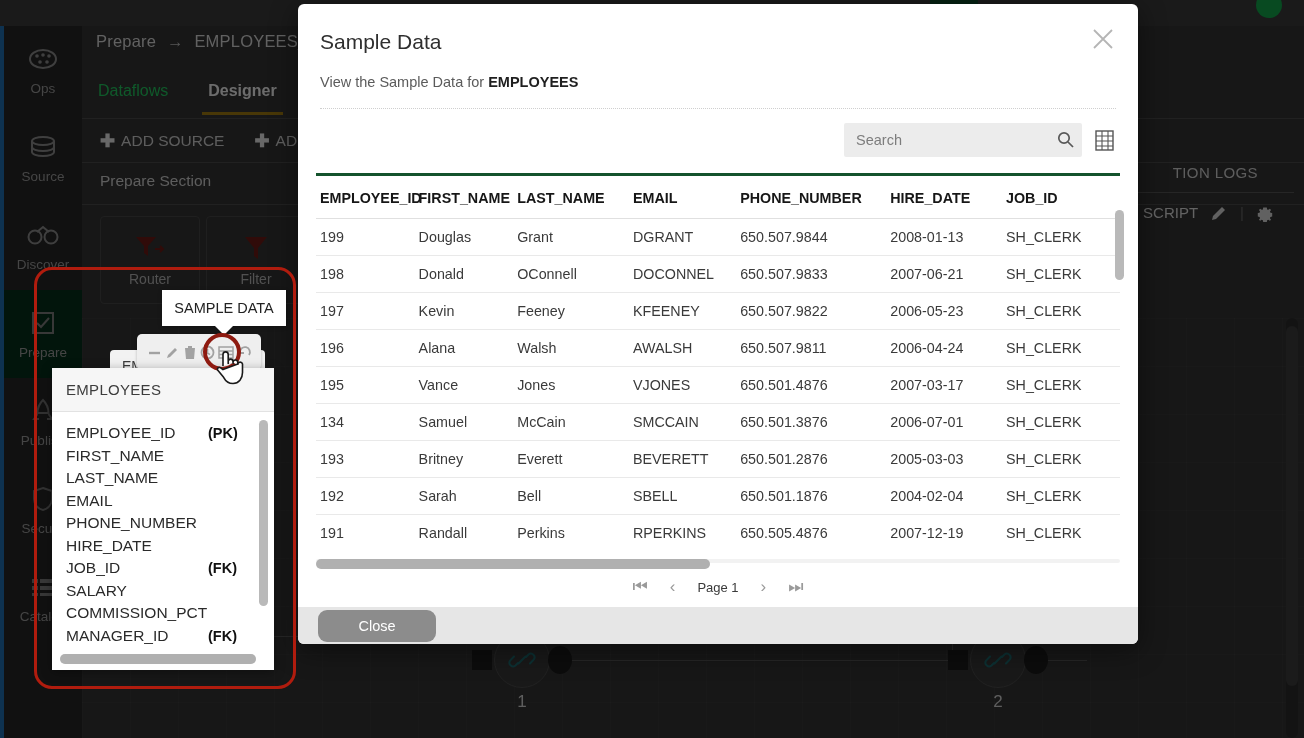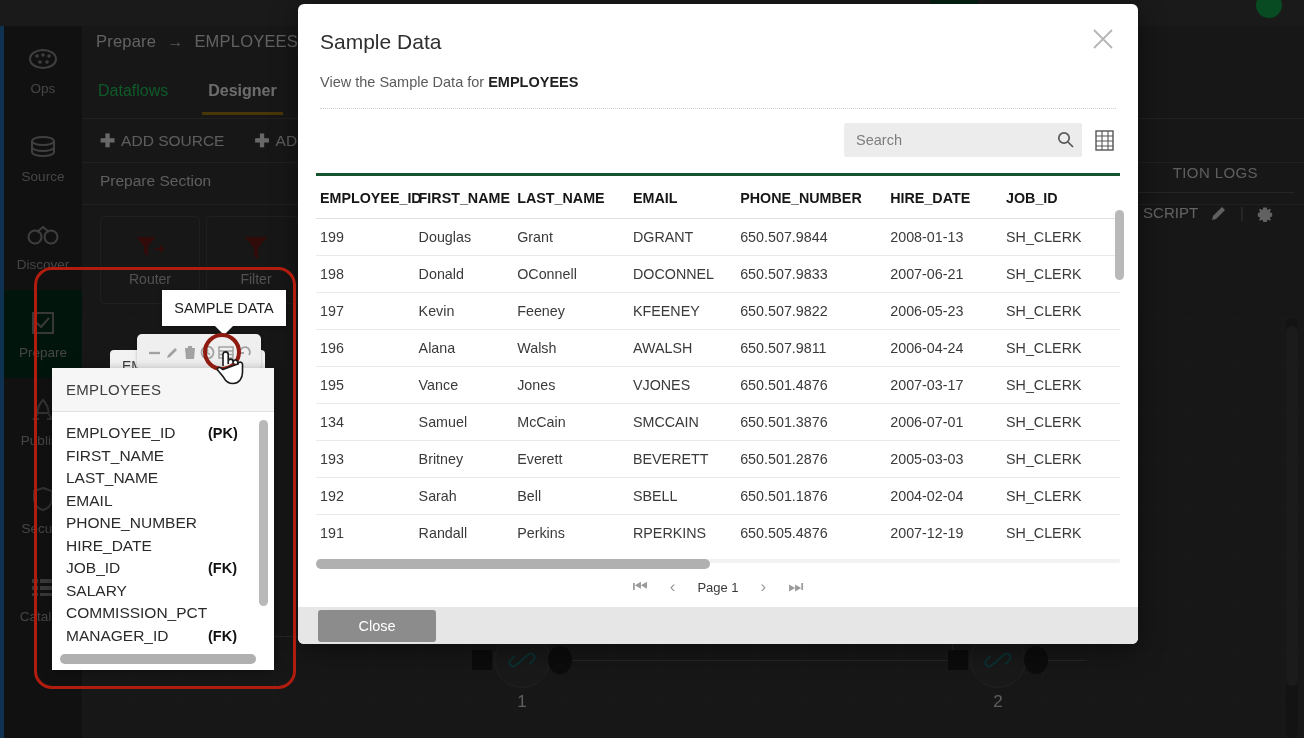--- a/index.html
+++ b/index.html
@@ -102,21 +102,21 @@
   .tbl-vscroll { position:absolute; right:-4px; top:34px; width:9px; height:262px; }
   .tbl-vscroll i { position:absolute; left:0; top:0; width:9px; height:70px; background:#b9b9b9; border-radius:5px; display:block; }
   .tbl-hscroll { margin:4px 18px 0 18px; height:10px; background:#f2f2f2; border-radius:5px; position:relative; }
   .tbl-hscroll i { position:absolute; left:0; top:0; height:10px; width:49%; background:#b0b0b0; border-radius:5px; display:block; }
 
   .pager { display:flex; align-items:center; justify-content:center; gap:22px; padding:14px 0 10px 0; color:#9a9a9a; font-size:16px; }
   .pager .pg { color:#3a3a3a; font-size:13px; }
   .pager span { font-size:17px; }
 
   .dlg-foot { margin-top:auto; background:#e6e6e6; height:86px; display:flex; align-items:center; padding-left:20px; }
-  .btn-close { width:118px; height:32px; background:#8c8c8c; color:#fff; border:0; border-radius:3px; font-size:14.5px; font-family:"Liberation Sans", sans-serif; }
+  .btn-close { width:118px; height:32px; background:#8c8c8c; color:#fff; border:0; border-radius:9px; font-size:14.5px; font-family:"Liberation Sans", sans-serif; }
 
   
   .redbox { position:absolute; left:34px; top:267px; width:262px; height:422px; border:3px solid #b01c0e; border-radius:18px; z-index:70; }
   .redcircle { position:absolute; left:203px; top:333px; width:38px; height:38px; border:4px solid #8e1a10; border-radius:50%; z-index:74; }
 
   .tooltip-sd { position:absolute; left:162px; top:290px; width:124px; height:36px; background:#fff; z-index:72; display:flex; align-items:center; justify-content:center; font-size:14.5px; color:#222; box-shadow:0 1px 4px rgba(0,0,0,.3); }
   .tooltip-sd:after { content:""; position:absolute; left:50%; margin-left:-9px; bottom:-9px; width:0; height:0; border-left:9px solid transparent; border-right:9px solid transparent; border-top:9px solid #fff; }
 
   .nodetool { position:absolute; left:137px; top:334px; width:124px; height:36px; background:#efefef; border-radius:5px; z-index:71; display:flex; align-items:center; justify-content:space-around; padding:0 8px; color:#9a9a9a; box-shadow:0 1px 3px rgba(0,0,0,.25); }
   .nodetool svg { display:block; }

